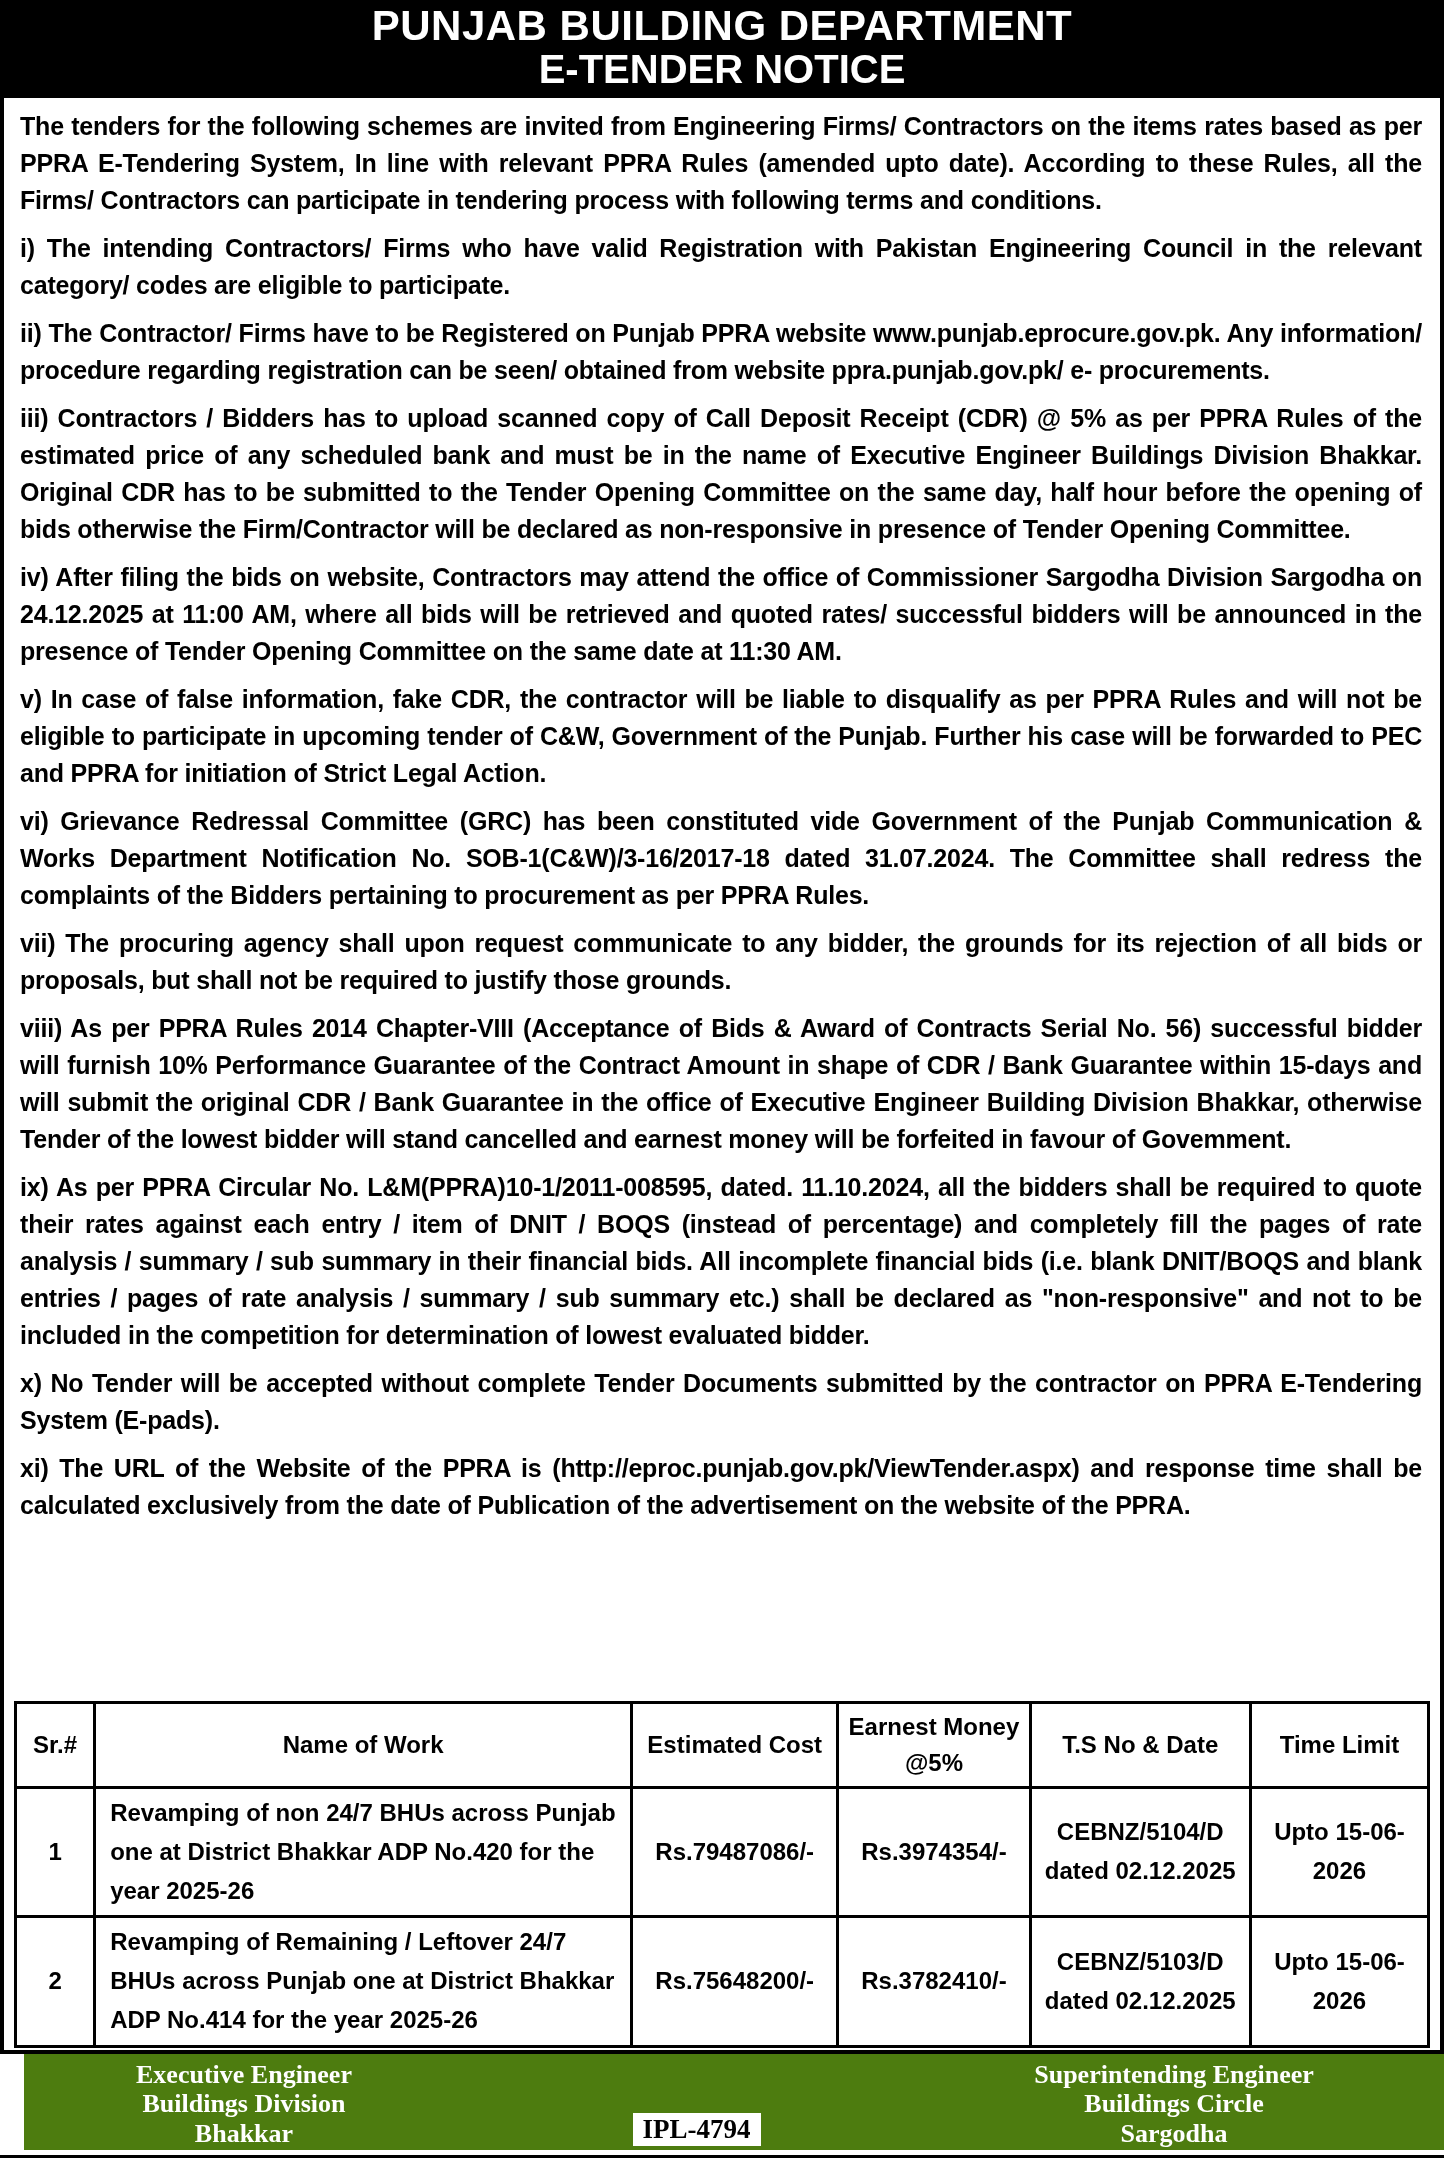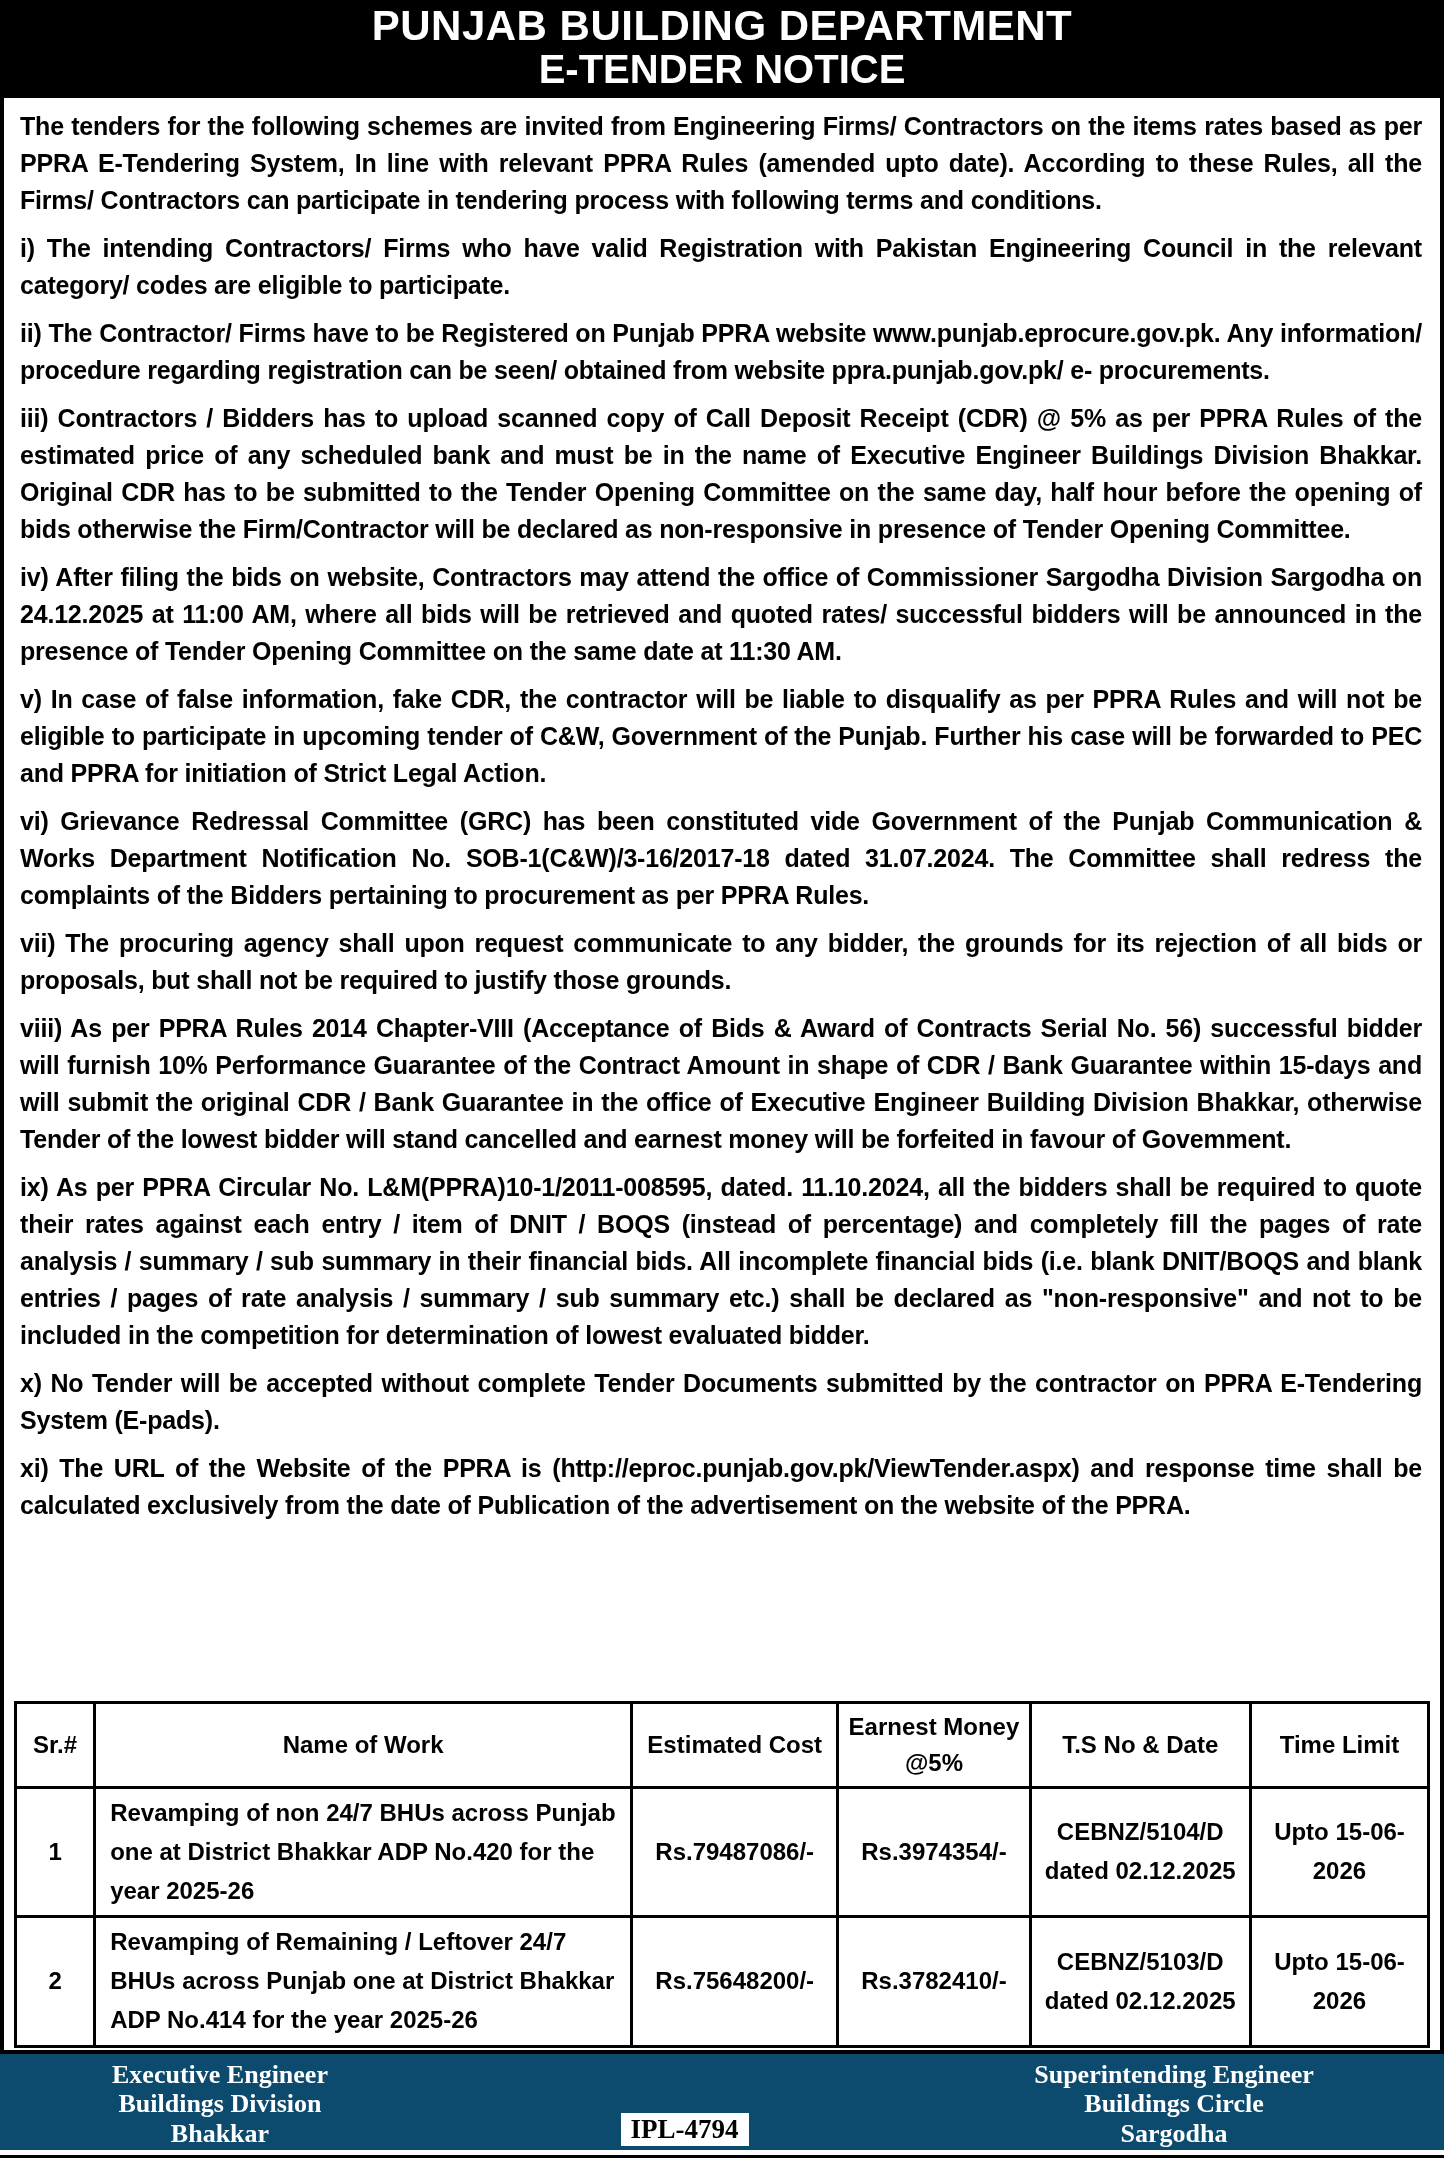--- a/index.html
+++ b/index.html
@@ -67,25 +67,26 @@
     text-align: center;
     background: #fff;
   }
   .schemes th { line-height: 1.5; }
   .schemes td { line-height: 1.62; }
   .schemes td.name { text-align: left; padding-left: 14px; }
   
   .notice-footer {
     flex: 0 0 auto;
     height: 96px;
-    background: #0c4a6e; color: #fff;
+    background: #4d7c0f; color: #fff;
     font-family: "Liberation Serif", serif;
     font-weight: bold;
     display: flex; justify-content: space-between; align-items: stretch;
     padding: 6px 0 4px;
+    margin-left: 24px;
   }
   .footer-block {
     text-align: center;
     font-size: 26px;
     line-height: 1.13;
   }
   .footer-left  { width: 330px; margin-left: 55px; }
   .footer-right { width: 380px; margin-right: 80px; }
   .footer-center { align-self: flex-end; }
   .ipl-badge {

